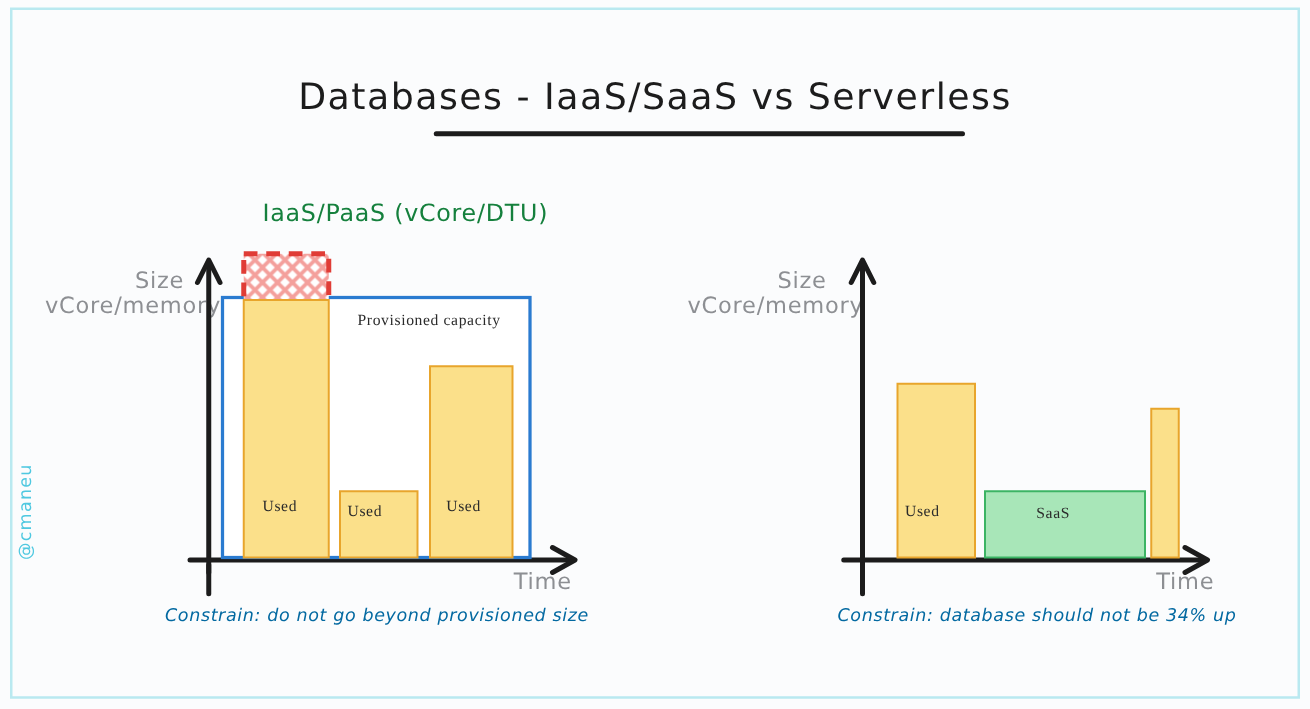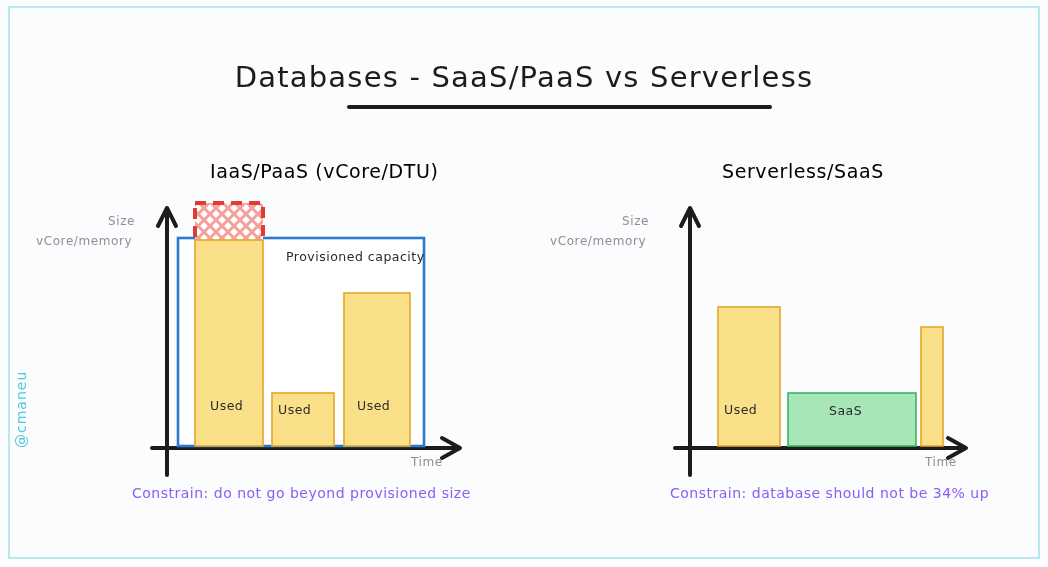--- a/index.html
+++ b/index.html
@@ -51,32 +51,32 @@
     width: 425px;
     height: 4px;
     background: #1c1c1c;
     border-radius: 2px;
   }
 
   
   .subtitle {
     position: absolute;
     font-size: 19px;
-    color: #000000;
+    color: #15803d;
     letter-spacing: 0.6px;
     white-space: nowrap;
   }
   #subtitle-left  { left: 210px; top: 160px; }
   #subtitle-right { left: 722px; top: 160px; }
 
   
   .axis-label {
     position: absolute;
     color: #8d8f93;
-    font-size: 12px;
+    font-size: 18px;
     letter-spacing: 0.6px;
     white-space: nowrap;
   }
 
   #ylabel-l1 { left: 108px; top: 214px; }
   #ylabel-l2 { left: 36px;  top: 234px; }
   #xlabel-l  { left: 411px; top: 455px; }
 
   #ylabel-r1 { left: 622px; top: 214px; }
   #ylabel-r2 { left: 550px; top: 234px; }
@@ -90,36 +90,38 @@
   #chart-left  { left: 150px; top: 190px; }
   #chart-right { left: 665px; top: 190px; }
 
   
   .bar-text {
     position: absolute;
     font-size: 12.5px;
     color: #2b2b2b;
     letter-spacing: 0.5px;
     white-space: nowrap;
+    font-family: Liberation Serif, serif;
   }
   #used-l1 { left: 210px; top: 398px; }
   #used-l2 { left: 278px; top: 402px; }
   #used-l3 { left: 357px; top: 398px; }
   #prov-cap { left: 286px; top: 249px; font-size: 12.5px; }
   #used-r1 { left: 724px; top: 402px; }
   #idle-r  { left: 829px; top: 403px; }
 
   
   .caption {
     position: absolute;
     font-size: 14px;
-    color: #8b5cf6;
+    color: #0369a1;
     letter-spacing: 0.5px;
     text-align: center;
     white-space: nowrap;
+    font-style: italic;
   }
   #caption-left  { left: 132px; top: 485px; width: 312px; }
   #caption-right-1 { left: 670px; top: 485px; width: 304px; }
   #caption-right-2 { left: 670px; top: 506px; width: 304px; }
 
   
   #watermark {
     position: absolute;
     left: 13px;
     top: 448px;
@@ -133,21 +135,21 @@
     text-align: left;
   }
 </style>
 </head>
 <body>
 
 <div id="canvas">
 
   <div class="frame-border"></div>
 
-  <div class="title">Databases - SaaS/PaaS vs Serverless</div>
+  <div class="title">Databases - IaaS/SaaS vs Serverless</div>
   <div class="title-underline"></div>
 
   <div class="subtitle" id="subtitle-left">IaaS/PaaS (vCore/DTU)</div>
 
   <div class="axis-label" id="ylabel-l1">Size</div>
   <div class="axis-label" id="ylabel-l2">vCore/memory</div>
   <div class="axis-label" id="xlabel-l">Time</div>
 
   <svg class="chart" id="chart-left" width="340" height="290" viewBox="0 0 340 290">
     <defs>
@@ -178,21 +180,20 @@
     <rect x="194" y="103" width="66" height="153" fill="#fbe08a" stroke="#e8a52c" stroke-width="1.6"></rect>
   </svg>
 
   <div class="bar-text" id="prov-cap">Provisioned capacity</div>
   <div class="bar-text" id="used-l1">Used</div>
   <div class="bar-text" id="used-l2">Used</div>
   <div class="bar-text" id="used-l3">Used</div>
 
   <div class="caption" id="caption-left">Constrain: do not go beyond provisioned size</div>
 
-  <div class="subtitle" id="subtitle-right">Serverless/SaaS</div>
 
   <div class="axis-label" id="ylabel-r1">Size</div>
   <div class="axis-label" id="ylabel-r2">vCore/memory</div>
   <div class="axis-label" id="xlabel-r">Time</div>
 
   <svg class="chart" id="chart-right" width="340" height="290" viewBox="0 0 340 290">
 
     <g>
       <line x1="25" y1="268" x2="25" y2="22" stroke="#1c1c1c" stroke-width="4" stroke-linecap="round"></line>
       <line x1="25" y1="285" x2="25" y2="262" stroke="#1c1c1c" stroke-width="4" stroke-linecap="round"></line>

